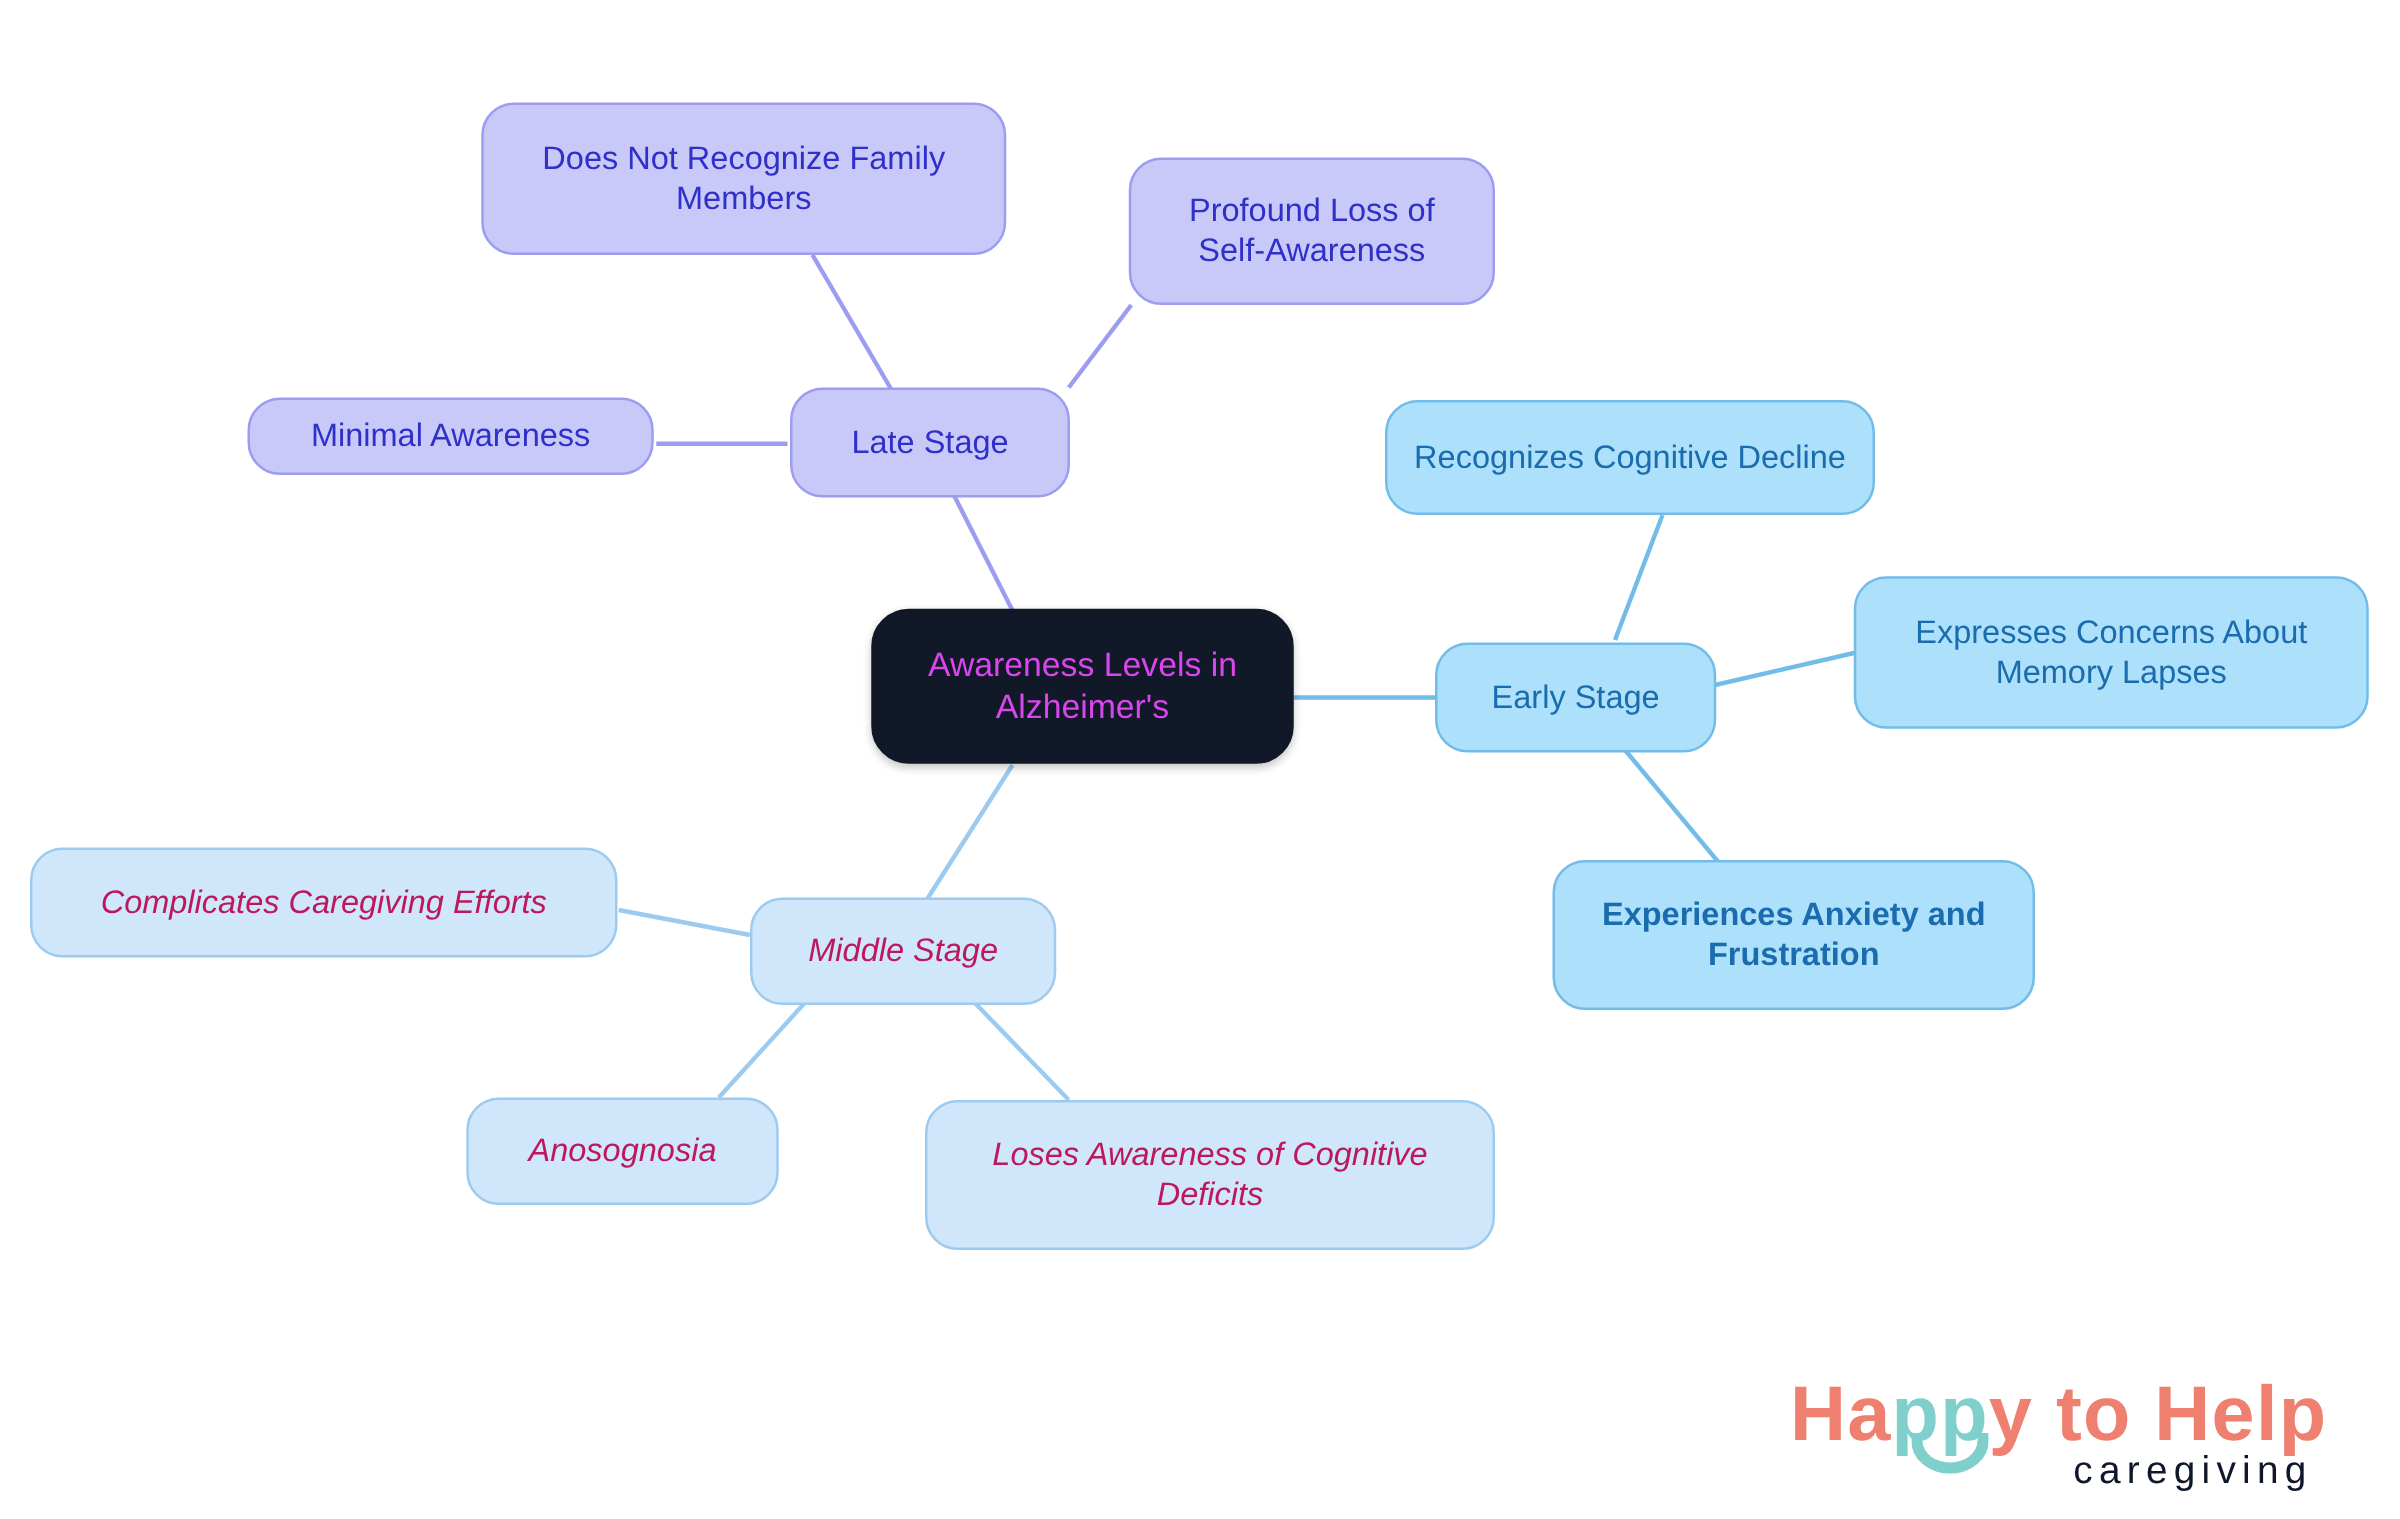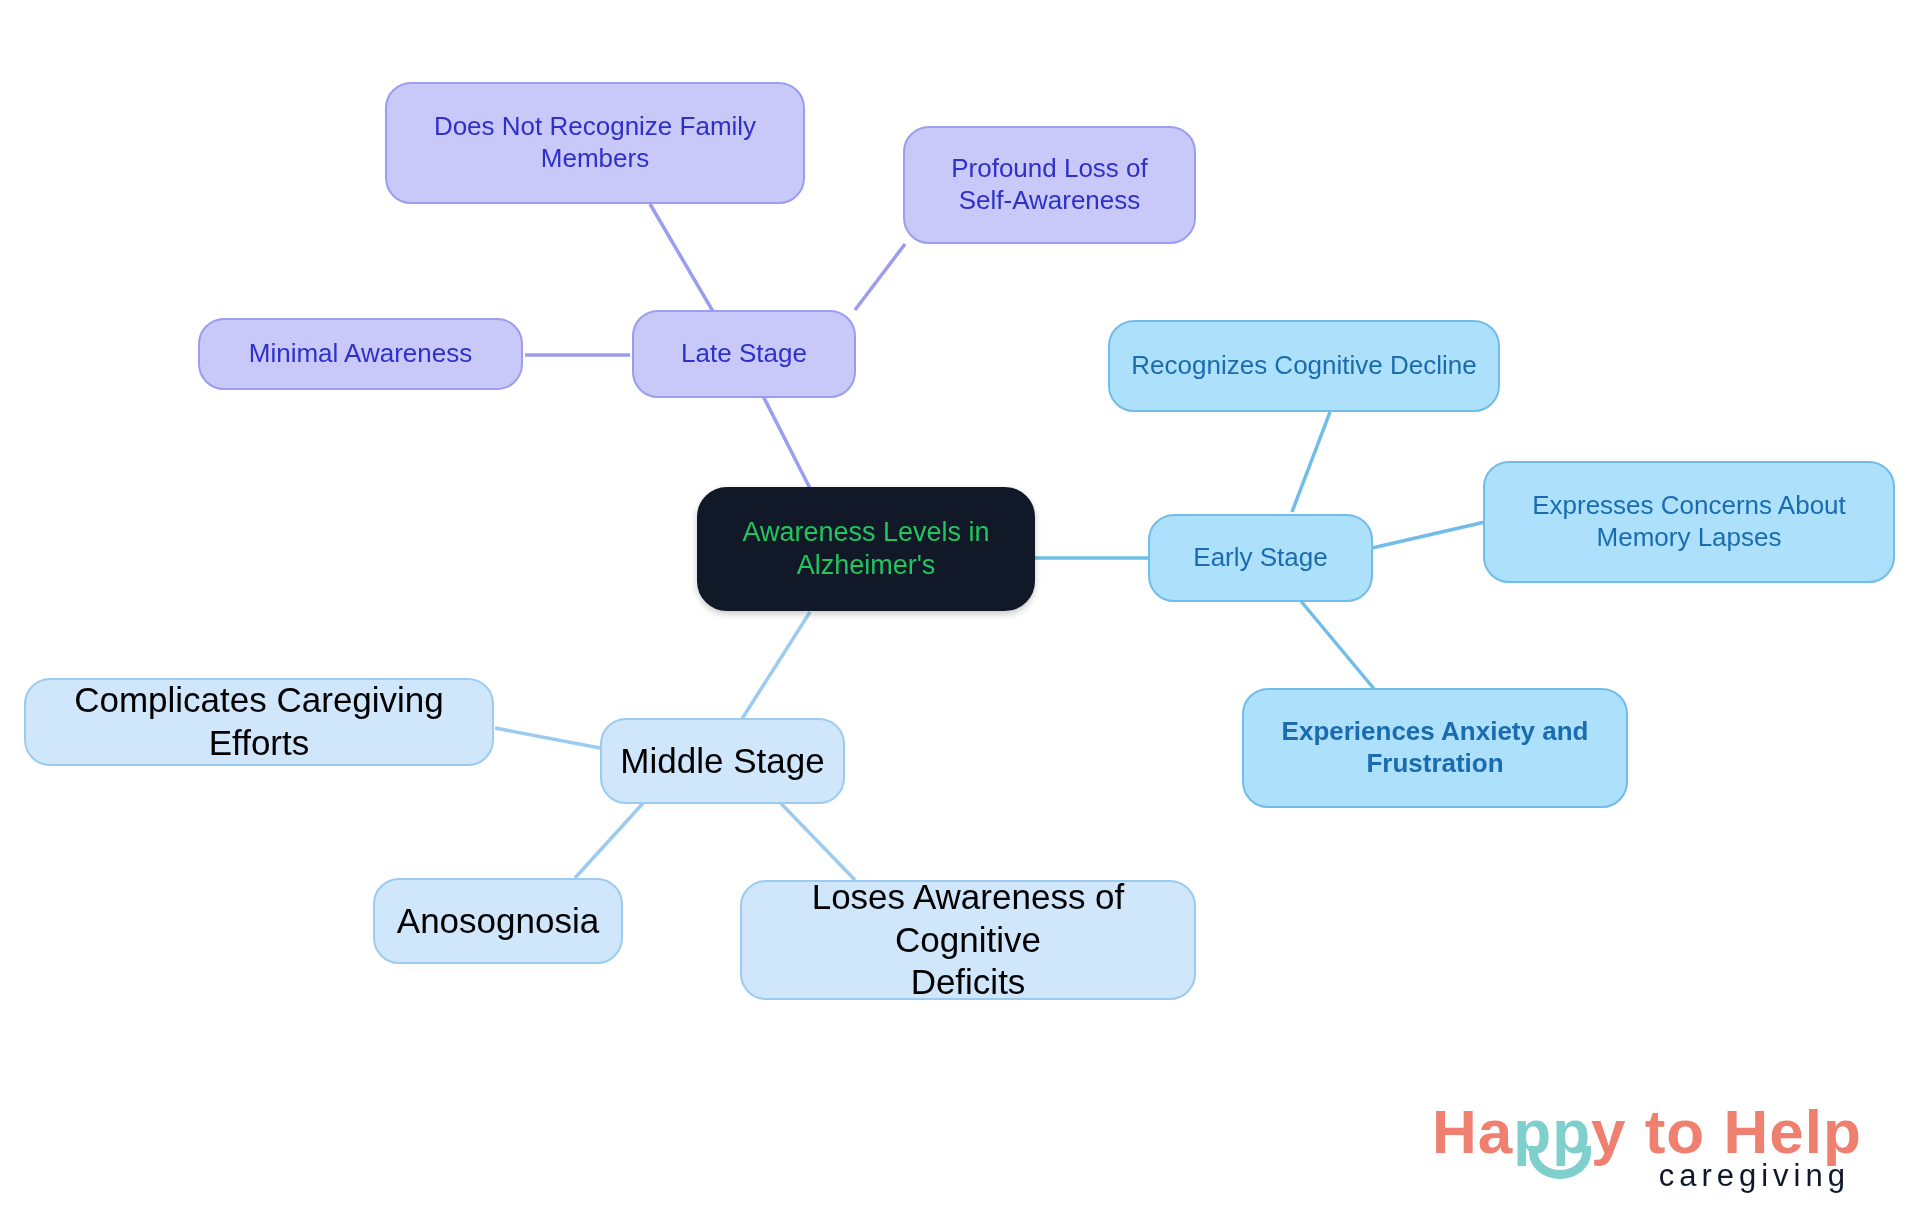--- a/index.html
+++ b/index.html
@@ -37,42 +37,43 @@
     border-radius: 26px;
     border-style: solid;
     border-width: 2px;
     line-height: 1.22;
     padding: 6px 14px;
     white-space: pre-line;
   }
   .node.root {
     background: #111827;
     border-color: #111827;
-    color: #22c55e;
+    color: #d946ef;
     font-size: 27px;
     border-radius: 30px;
     box-shadow: 0 3px 7px rgba(0,0,0,0.22);
   }
   .node.late {
     background: #c8c9f8;
     border-color: #9c9cf0;
     color: #2f2fc9;
     font-size: 26px;
   }
   .node.early {
     background: #ace0fb;
     border-color: #72bce9;
     color: #1a6cae;
     font-size: 26px;
   }
   .node.middle {
     background: #cfe6fb;
     border-color: #9dcbf0;
-    color: #000000;
-    font-size: 35px;
+    color: #be185d;
+    font-size: 26px;
+    font-style: italic;
   }
   
   #logo {
     position: absolute;
     left: 1432px;
     top: 1096px;
     width: 420px;
     height: 104px;
   }
   .logo-main {
@@ -134,21 +135,21 @@
 Alzheimer's</div>
 
   <div class="node late" style="left:632px; top:310px; width:224px; height:88px;">Late Stage</div>
 
   <div class="node late" style="left:385px; top:82px; width:420px; height:122px;">Does Not Recognize Family
 Members</div>
 
   <div class="node late" style="left:903px; top:126px; width:293px; height:118px;">Profound Loss of
 Self-Awareness</div>
 
-  <div class="node late" style="left:198px; top:318px; width:325px; height:72px;">Minimal Awareness</div>
+  <div class="node late" style="left:198px; top:318px; width:325px; height:62px;">Minimal Awareness</div>
 
   <div class="node early" style="left:1148px; top:514px; width:225px; height:88px;">Early Stage</div>
 
   <div class="node early" style="left:1108px; top:320px; width:392px; height:92px;">Recognizes Cognitive Decline</div>
 
   <div class="node early" style="left:1483px; top:461px; width:412px; height:122px;">Expresses Concerns About
 Memory Lapses</div>
 
   <div class="node early" style="left:1242px; top:688px; width:386px; height:120px;font-weight:bold;">Experiences Anxiety and
 Frustration</div>

